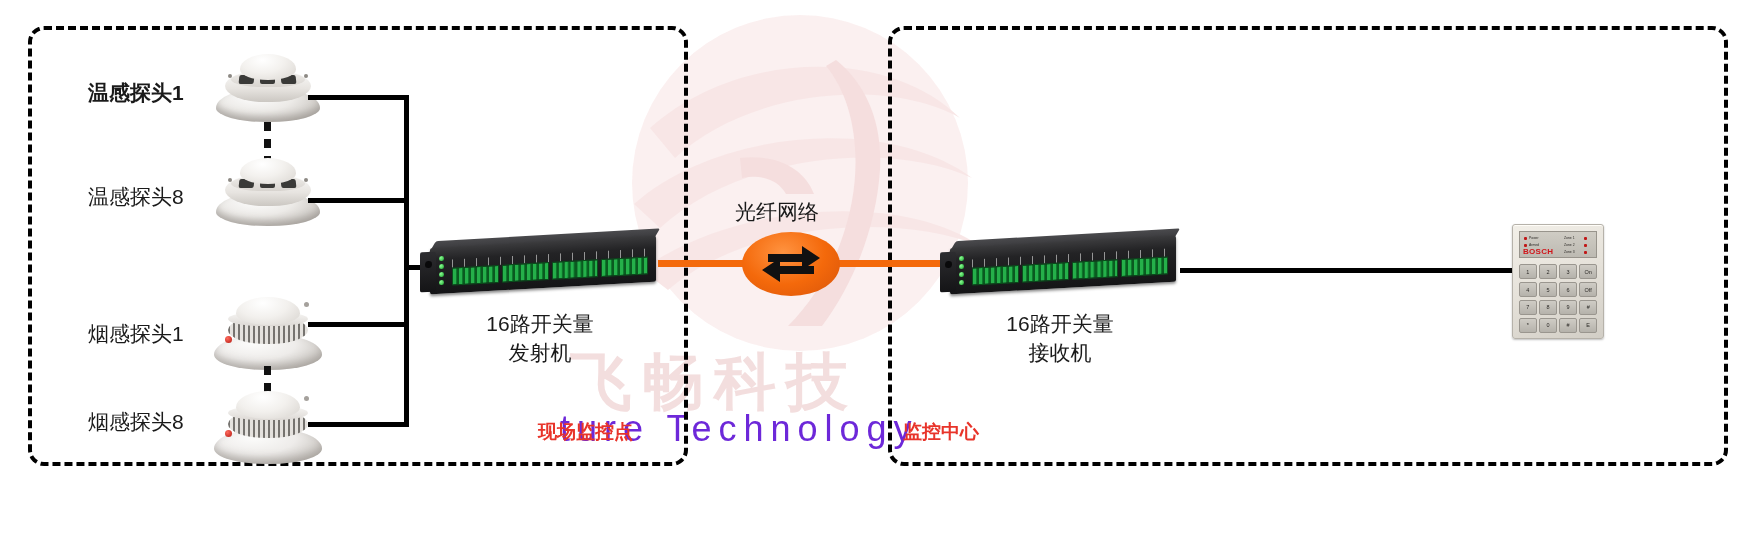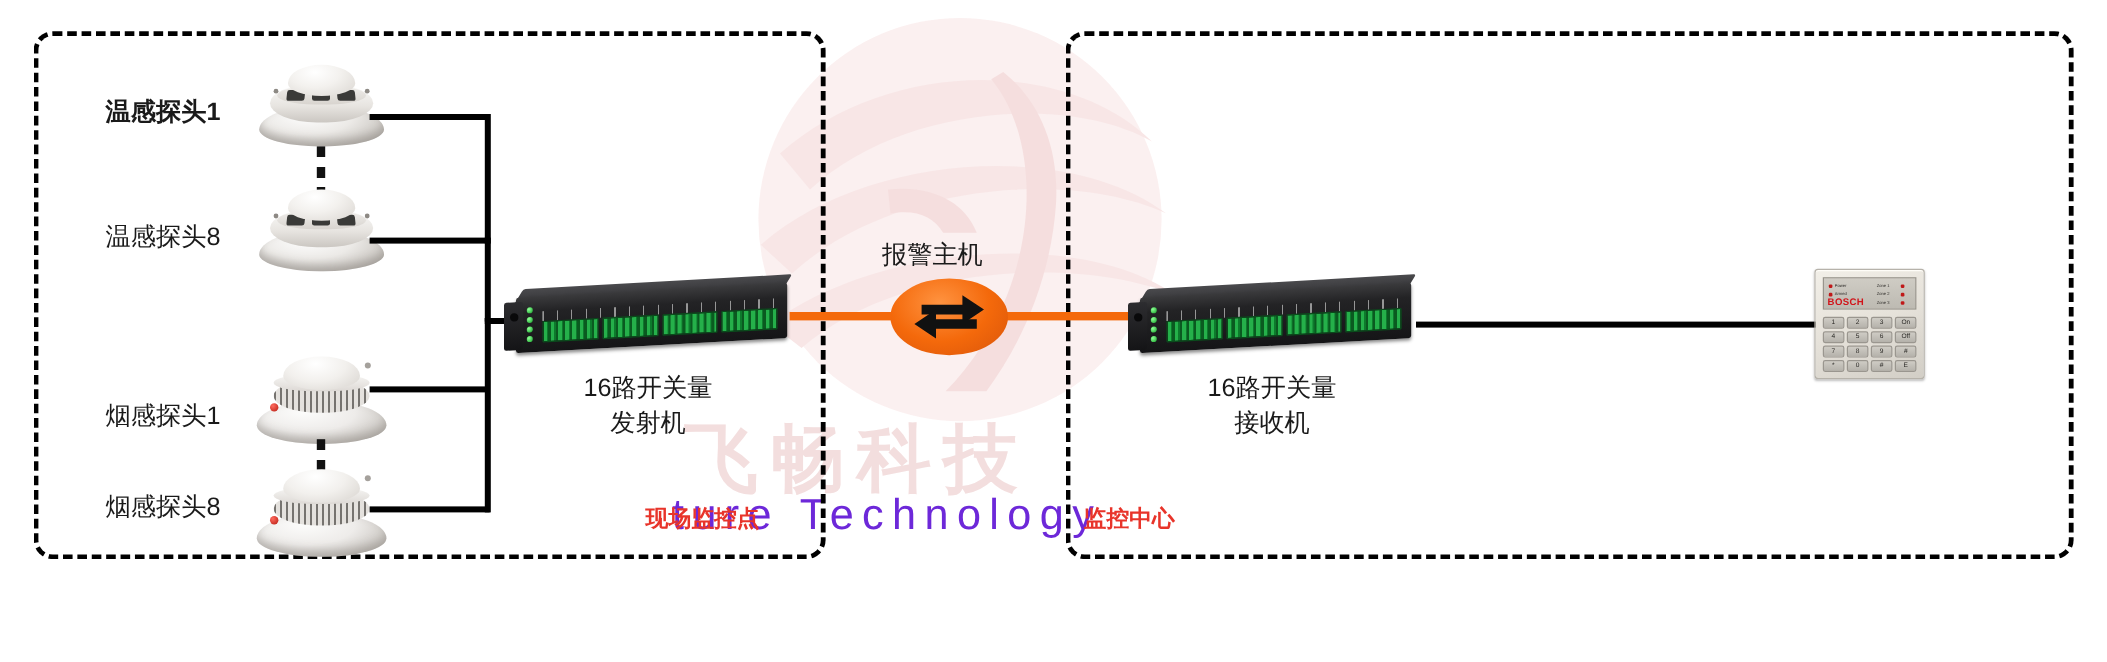--- a/index.html
+++ b/index.html
@@ -203,21 +203,21 @@
     position: absolute; inset: 0;
     border-radius: 50%;
     background: radial-gradient(ellipse at 42% 32%, #ff9340 0%, #f4690b 52%, #d8540a 100%);
   }
   .fiber-label {
     position: absolute;
     font-size: 21px; color: #1a1a1a; white-space: nowrap;
   }
 
   
-  .alarm { position: absolute; width: 92px; height: 92px; border-radius: 16px; }
+  .alarm { position: absolute; width: 92px; height: 115px; border-radius: 16px; }
   .alarm .shell {
     position: absolute; inset: 0;
     background: linear-gradient(158deg,#f2efe8 0%, #e6e2da 48%, #d2cec6 100%);
     border: 1px solid #b6b2aa;
     border-radius: 3px;
     box-shadow: inset 0 1px 0 #fffdf8, 0 1px 2px rgba(0,0,0,.25);
   }
   .alarm .screen {
     position: absolute; left: 7px; top: 7px; right: 7px; height: 27px;
     background: linear-gradient(180deg,#cfccc4 0%, #bdbab2 100%);
@@ -267,21 +267,21 @@
   </div>
 
   <div class="zone" id="zone-field"></div>
   <div class="zone" id="zone-center"></div>
 
   <div class="zone-label" id="label-field">现场监控点</div>
   <div class="zone-label" id="label-center">监控中心</div>
 
   <div class="sensor-label" style="left:88px;  top:79px;font-weight:bold;">温感探头1</div>
   <div class="sensor-label" style="left:88px;  top:183px;">温感探头8</div>
-  <div class="sensor-label" style="left:88px;  top:332px;text-align:center;">烟感探头1</div>
+  <div class="sensor-label" style="left:88px;  top:320px;text-align:center;">烟感探头1</div>
   <div class="sensor-label" style="left:88px;  top:408px;">烟感探头8</div>
 
   <div class="heat" style="left:216px; top:52px;">
     <div class="base"></div>
       <div class="mid"></div>
     <div class="vents">
         <i class="vent v1"></i>
         <i class="vent v2"></i>
         <i class="vent v3"></i>
       </div>
@@ -358,21 +358,21 @@
   <div class="line-orange" style="left:658px; top:260px; width:110px; height:7px;"></div>
   <div class="line-orange" style="left:830px; top:260px; width:118px; height:7px;"></div>
 
   <div class="fiber-node" style="left:742px; top:232px;">
     <div class="ell"></div>
     <svg viewBox="0 0 98 64" style="position:absolute;inset:0;">
       <path d="M26 22 H60 V14 L78 26 L60 38 V30 H26 Z" fill="#111"></path>
       <path d="M72 42 H38 V50 L20 38 L38 26 V34 H72 Z" fill="#111"></path>
     </svg>
   </div>
-  <div class="fiber-label" style="left:735px; top:198px;">报警主机</div>
+  <div class="fiber-label" style="left:735px; top:198px;">光纤网络</div>
 
   <div class="rack" style="left:940px; top:232px;">
     <div class="top"></div>
       <div class="body"></div>
       <div class="ear"></div>
     <div class="leds">
         <i></i>
         <i></i>
         <i></i>
         <i></i>

